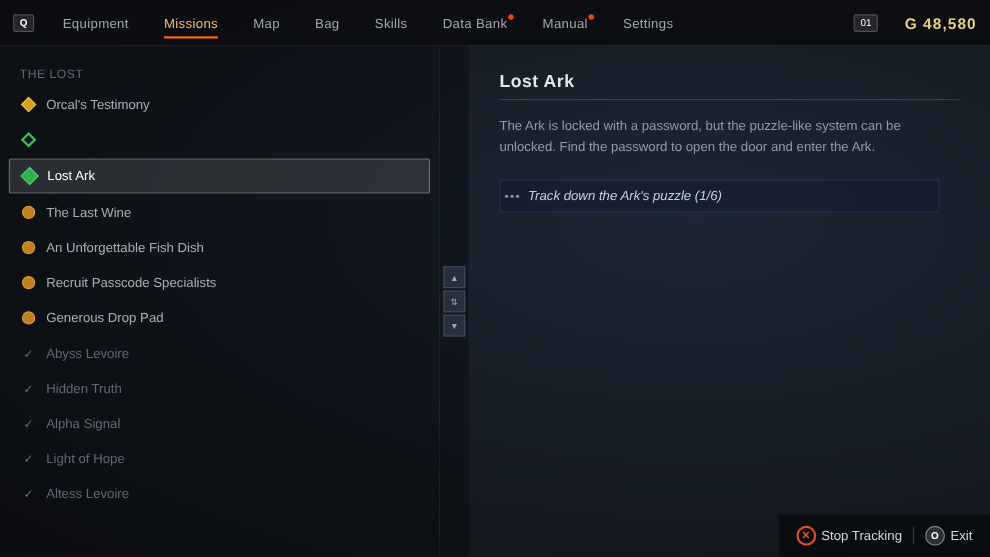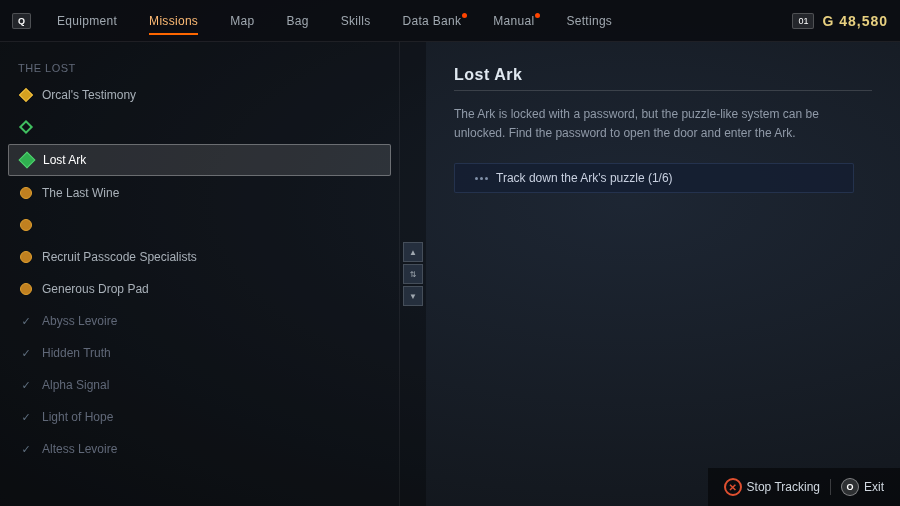--- a/index.html
+++ b/index.html
@@ -83,21 +83,21 @@
       width: 5px;
       height: 5px;
       background: #ff4400;
       border-radius: 50%;
     }
 
     .nav-right {
       margin-left: auto;
       display: flex;
       align-items: center;
-      gap: 8px;
+      gap: 24px;
       padding-left: 40px;
     }
 
     .nav-right-icon {
       background: rgba(255,255,255,0.1);
       border: 1px solid rgba(255,255,255,0.2);
       color: #fff;
       font-size: 9px;
       padding: 2px 5px;
       border-radius: 2px;
@@ -231,25 +231,26 @@
       color: #909aa8;
       line-height: 1.6;
       margin-bottom: 20px;
       max-width: 400px;
     }
 
     .objective-item {
       display: flex;
       align-items: center;
       gap: 8px;
-      padding: 7px 20px;
+      padding: 7px 4px;
       background: rgba(20,30,50,0.8);
       border: 1px solid rgba(60,80,120,0.4);
       border-radius: 2px;
       max-width: 400px;
+      font-style: italic;
     }
 
     .objective-icon {
       display: flex;
       gap: 2px;
     }
 
     .obj-dot {
       width: 3px;
       height: 3px;
@@ -389,20 +390,21 @@
         <div class="mission-icon">
           <div class="icon-circle-yellow"></div>
         </div>
         <span>The Last Wine</span>
       </div>
 
       <div class="mission-item">
         <div class="mission-icon">
           <div class="icon-circle-yellow"></div>
         </div>
+        <span>An Unforgettable Fish Dish</span>
       </div>
 
       <div class="mission-item">
         <div class="mission-icon">
           <div class="icon-circle-yellow"></div>
         </div>
         <span>Recruit Passcode Specialists</span>
       </div>
 
       <div class="mission-item">

